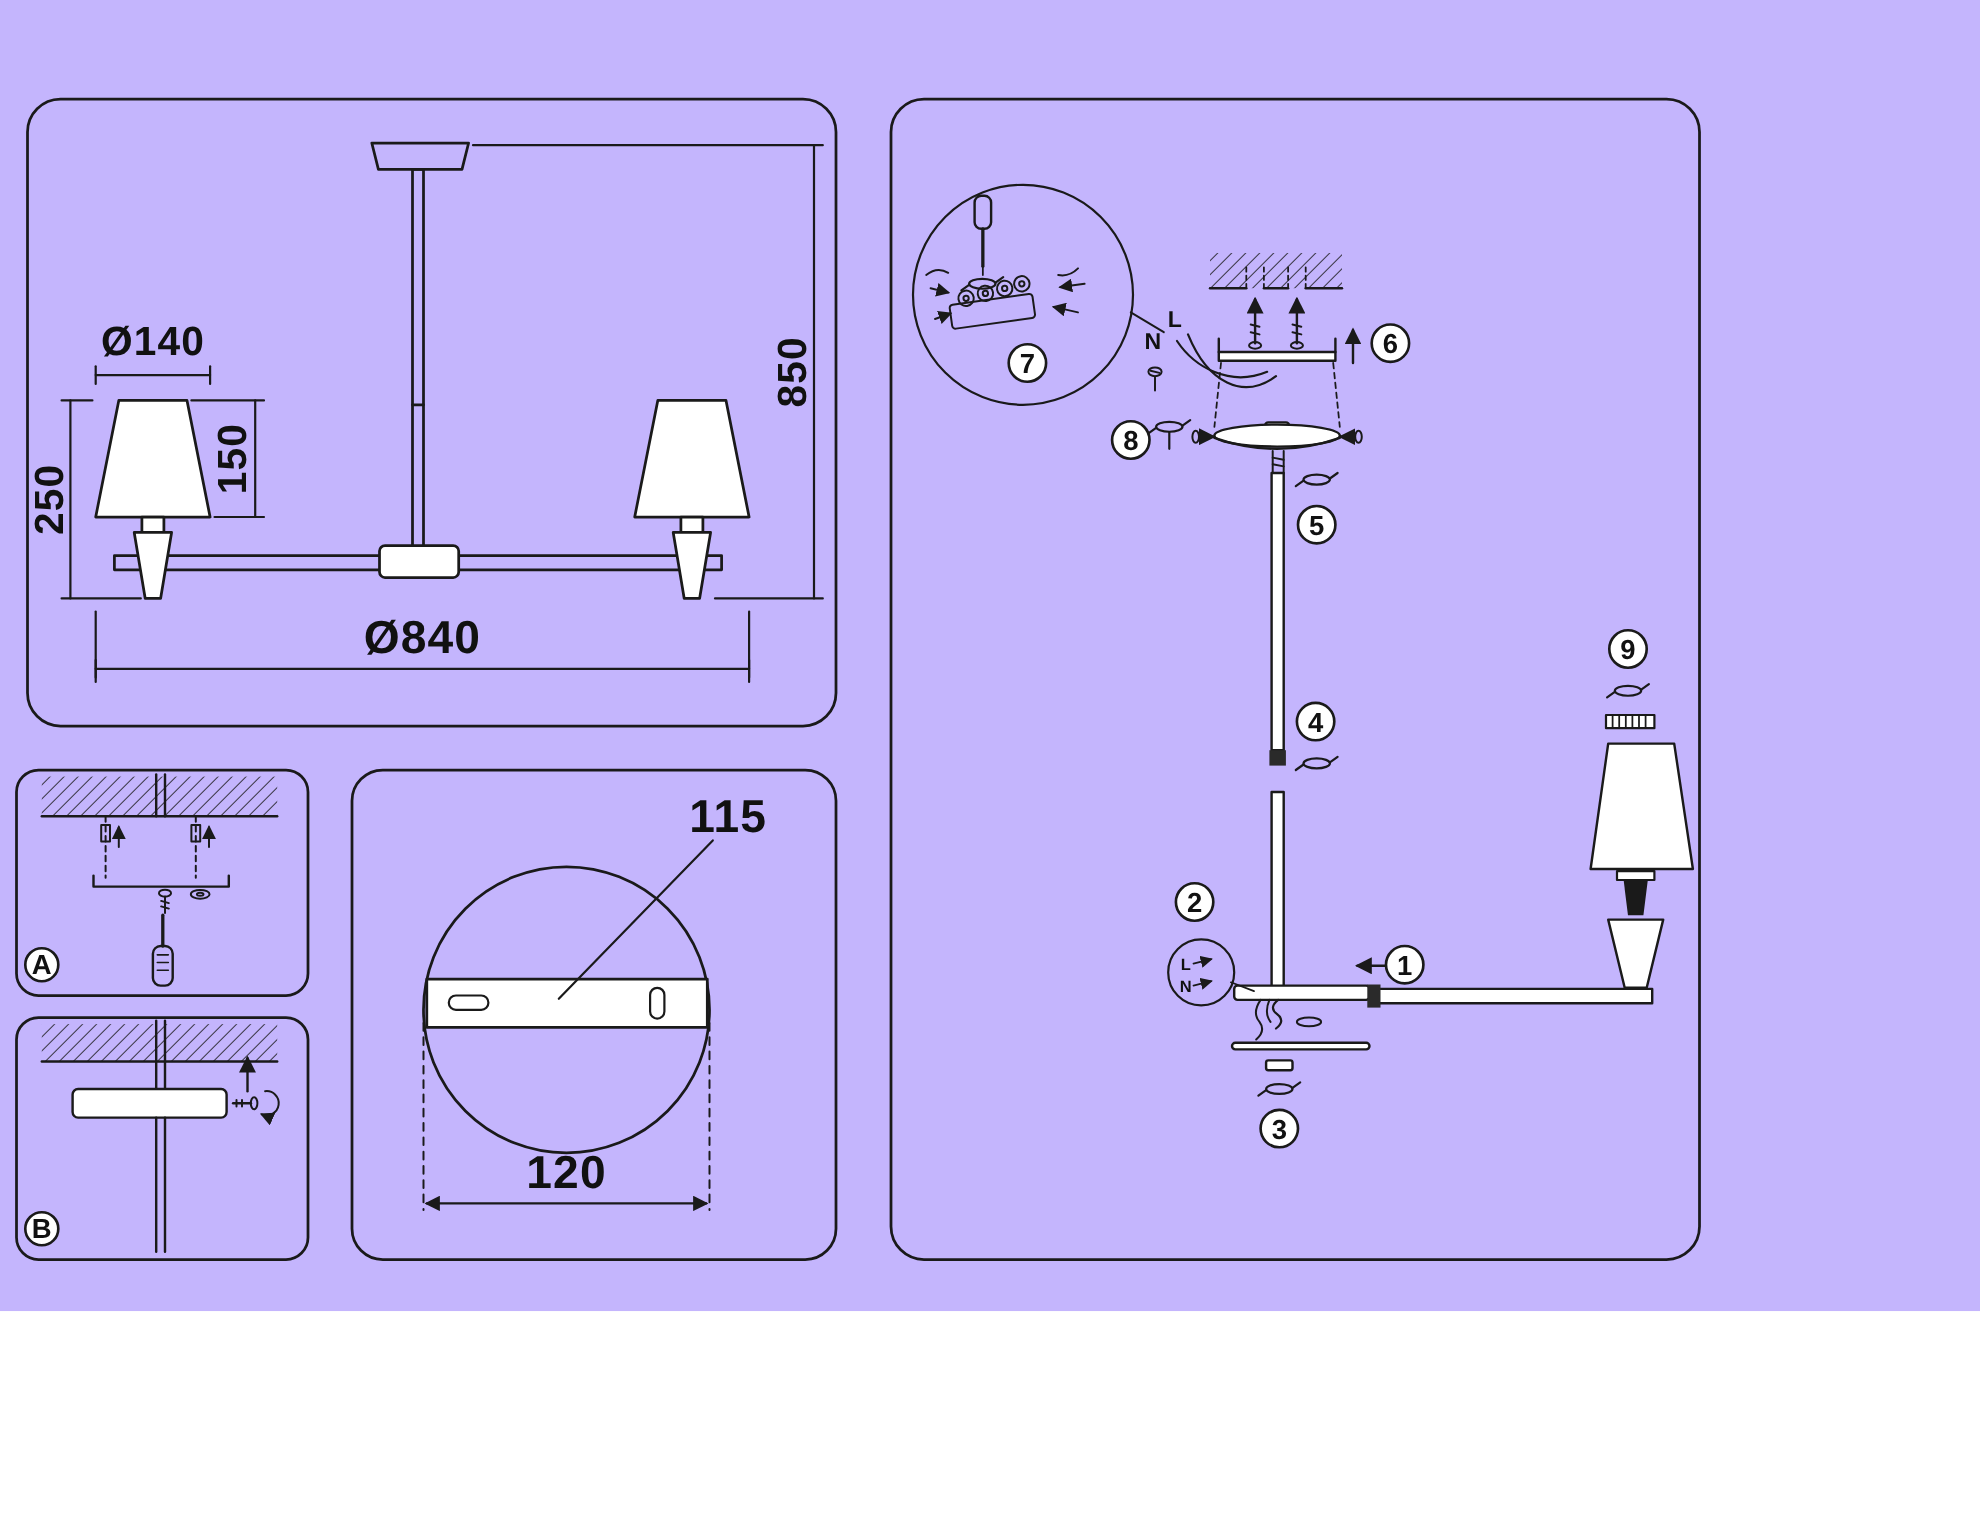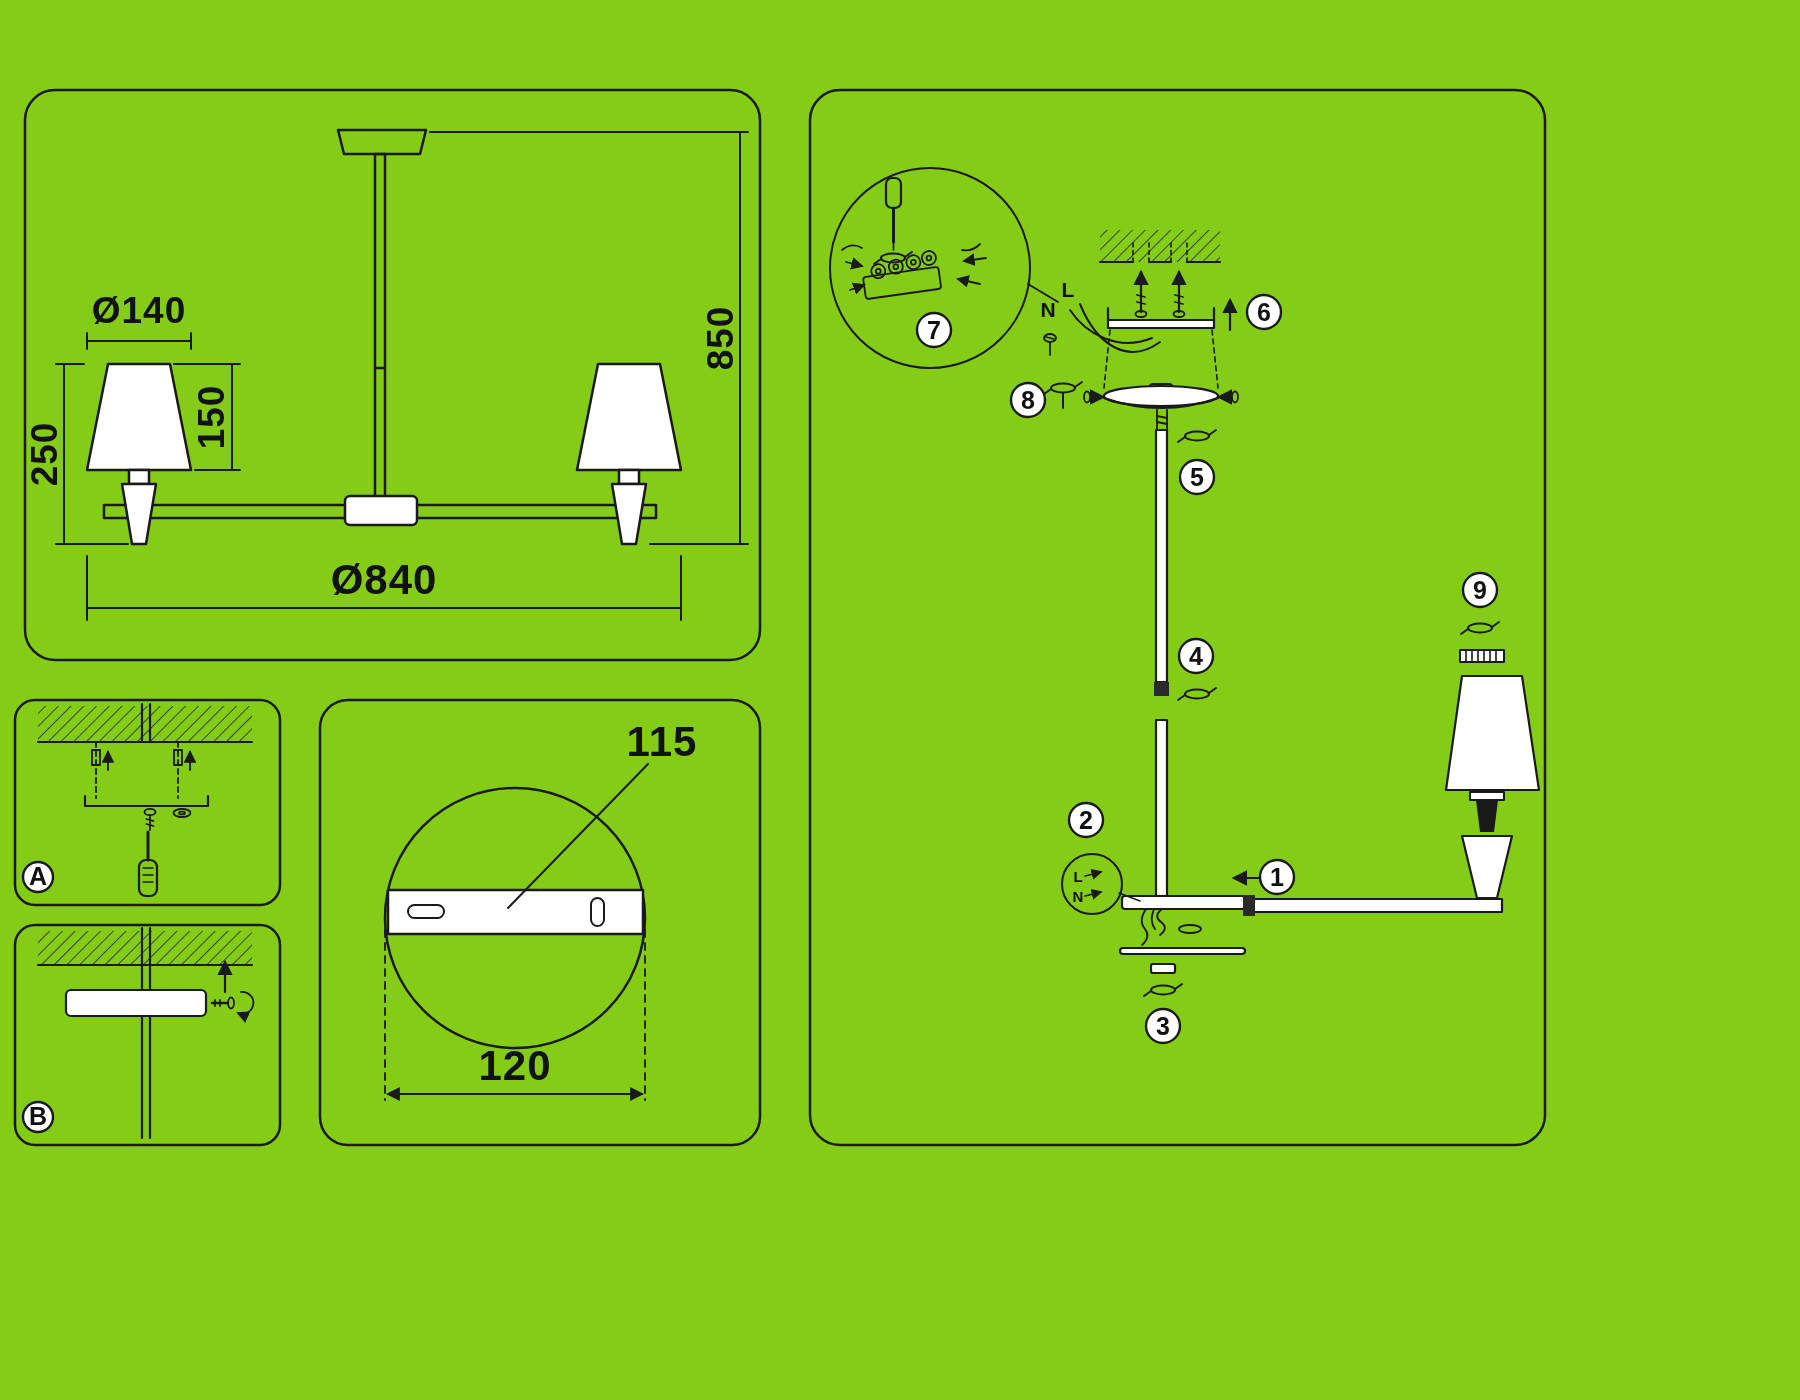--- a/index.html
+++ b/index.html
@@ -1,16 +1,16 @@
 <!DOCTYPE html>
 <html><head>
 <meta charset="utf-8">
 <style>
   html,body{margin:0;padding:0;background:#fff;}
-  .page{position:relative;width:1800px;height:1400px;background:#84cc16;font-family:"Liberation Sans",sans-serif;overflow:hidden;}
+  .page{position:relative;width:1800px;height:1192px;background:#c4b5fd;font-family:"Liberation Sans",sans-serif;overflow:hidden;}
   svg{display:block;}
   svg text{font-family:"Liberation Sans","DejaVu Sans",sans-serif;fill:#111;stroke:none;}
   .dim{font-size:37px;font-weight:600;letter-spacing:1px;}
   .dim-big{font-size:42px;font-weight:600;letter-spacing:1px;}
   .badge{font-size:25px;font-weight:600;}
   .wire{font-size:21px;font-weight:700;}
   .tiny{font-size:15px;font-weight:700;}
 </style>
 </head>
 <body>

